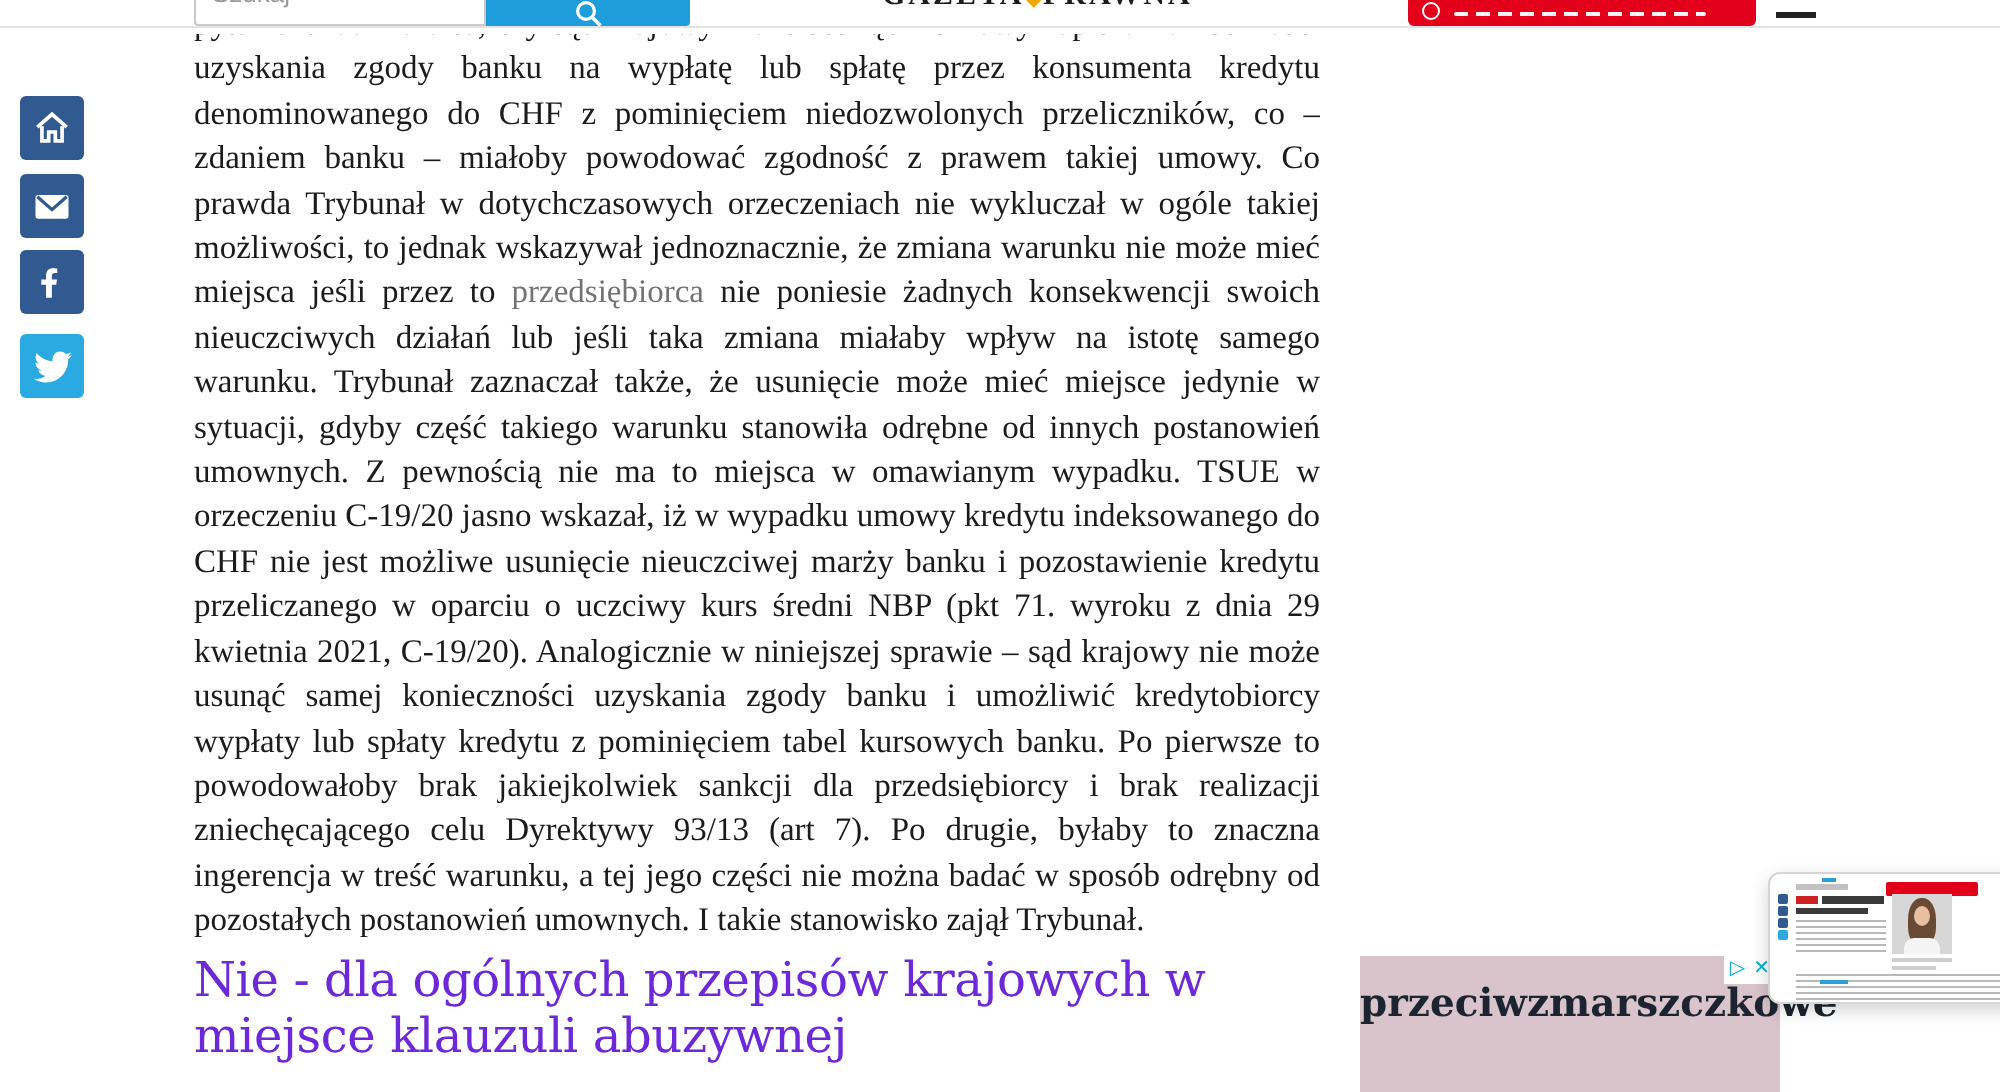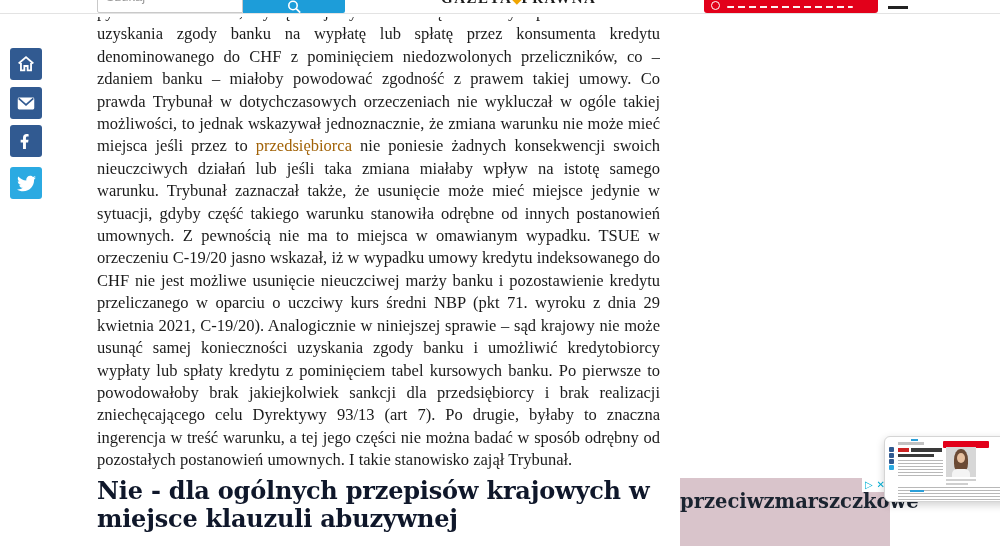--- a/index.html
+++ b/index.html
@@ -47,25 +47,25 @@
     background:#315a91; display:flex; align-items:center; justify-content:center;
     cursor:pointer; z-index:20;
   }
   #share-home { top:48px; } #share-email { top:87px; } #share-fb { top:125px; }
   #share-tw { top:167px; background:#2baae2; }
   
   #article-paragraph {
     position:absolute; left:97px; top:1px; width:563px; height:476px; overflow:hidden;
     font-size:16.5px; line-height:22.4px; color:#1b1b1b; text-align:justify; z-index:1;
   }
-  #article-paragraph a { color:#a16207; text-decoration:none; cursor:pointer; }
+  #article-paragraph a { color:#737373; text-decoration:none; cursor:pointer; }
   #section-heading {
     position:absolute; left:97px; top:477px; width:575px;
-    font-family:"DejaVu Serif", serif; font-weight:bold;
-    font-size:24px; line-height:27.5px; color:#0f172a; letter-spacing:-0.2px; z-index:1;
+    font-family:"DejaVu Serif", serif; font-weight:normal;
+    font-size:24px; line-height:27.5px; color:#6d28d9; letter-spacing:-0.2px; z-index:1;
   }
   
   #ad-banner {
     position:absolute; left:680px; top:478px; width:210px; height:68px;
     background:#d9c4cb; z-index:5; cursor:pointer;
   }
   #ad-text {
     margin-top:12px; text-align:center; font-family:"DejaVu Serif", serif;
     font-weight:bold; font-size:19.5px; line-height:24px; color:#1b2430;
   }

